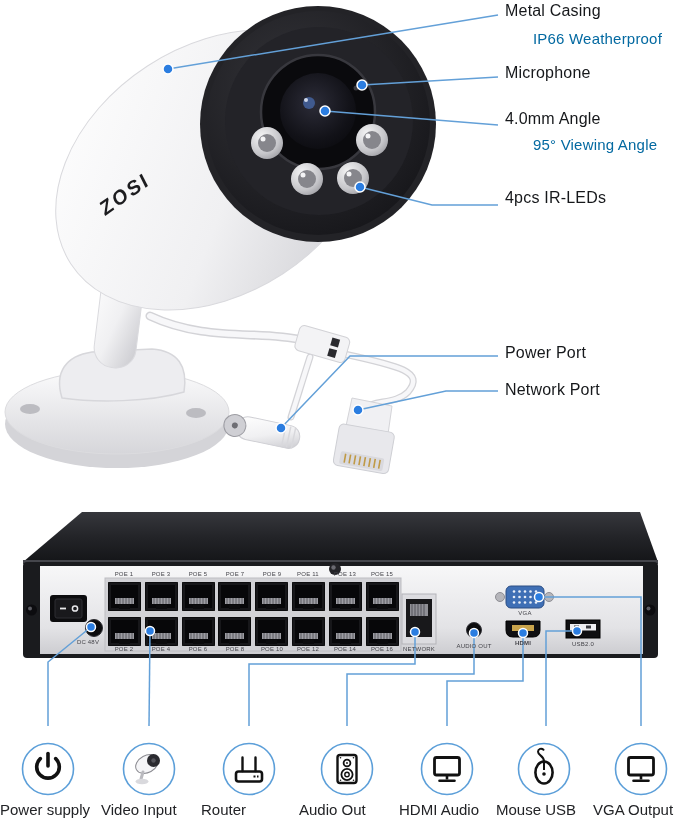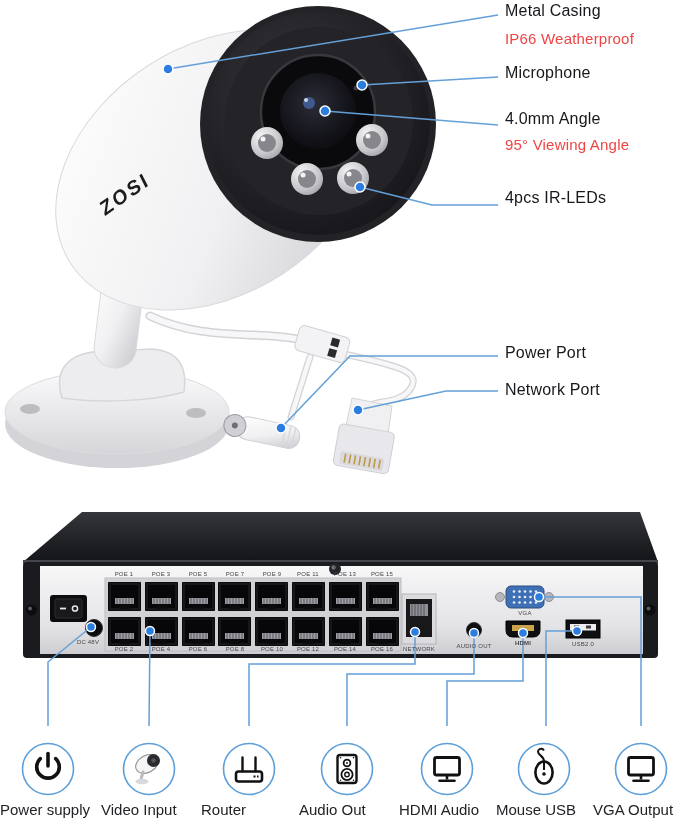--- a/index.html
+++ b/index.html
@@ -1,21 +1,21 @@
 <!DOCTYPE html>
 <html><head>
 <meta charset="utf-8">
 <style>
   html,body{margin:0;padding:0;background:#fff;}
   #stage{position:relative;width:679px;height:821px;background:#fff;overflow:hidden;
          font-family:"Liberation Sans",sans-serif;}
   #art{position:absolute;left:0;top:0;}
   .co{position:absolute;left:505px;white-space:nowrap;}
   .co-title{font-size:16px;font-weight:500;color:#16181b;letter-spacing:.2px;}
-  .co-sub{font-size:15px;color:#ef4444;letter-spacing:.2px;}
+  .co-sub{font-size:15px;color:#0369a1;letter-spacing:.2px;margin-left:28px;}
   .plabel{position:absolute;transform:translateX(-50%);font-size:6px;color:#44444a;
           letter-spacing:.2px;white-space:nowrap;}
   .plabel.b{font-weight:bold;}
   .legend-item{position:absolute;top:742px;width:96px;text-align:left;}
   .legend-item svg{display:block;margin:0 auto;}
   .legend-label{margin-top:5px;font-size:15px;line-height:1.18;color:#222326;}
 </style>
 </head>
 <body>
 

